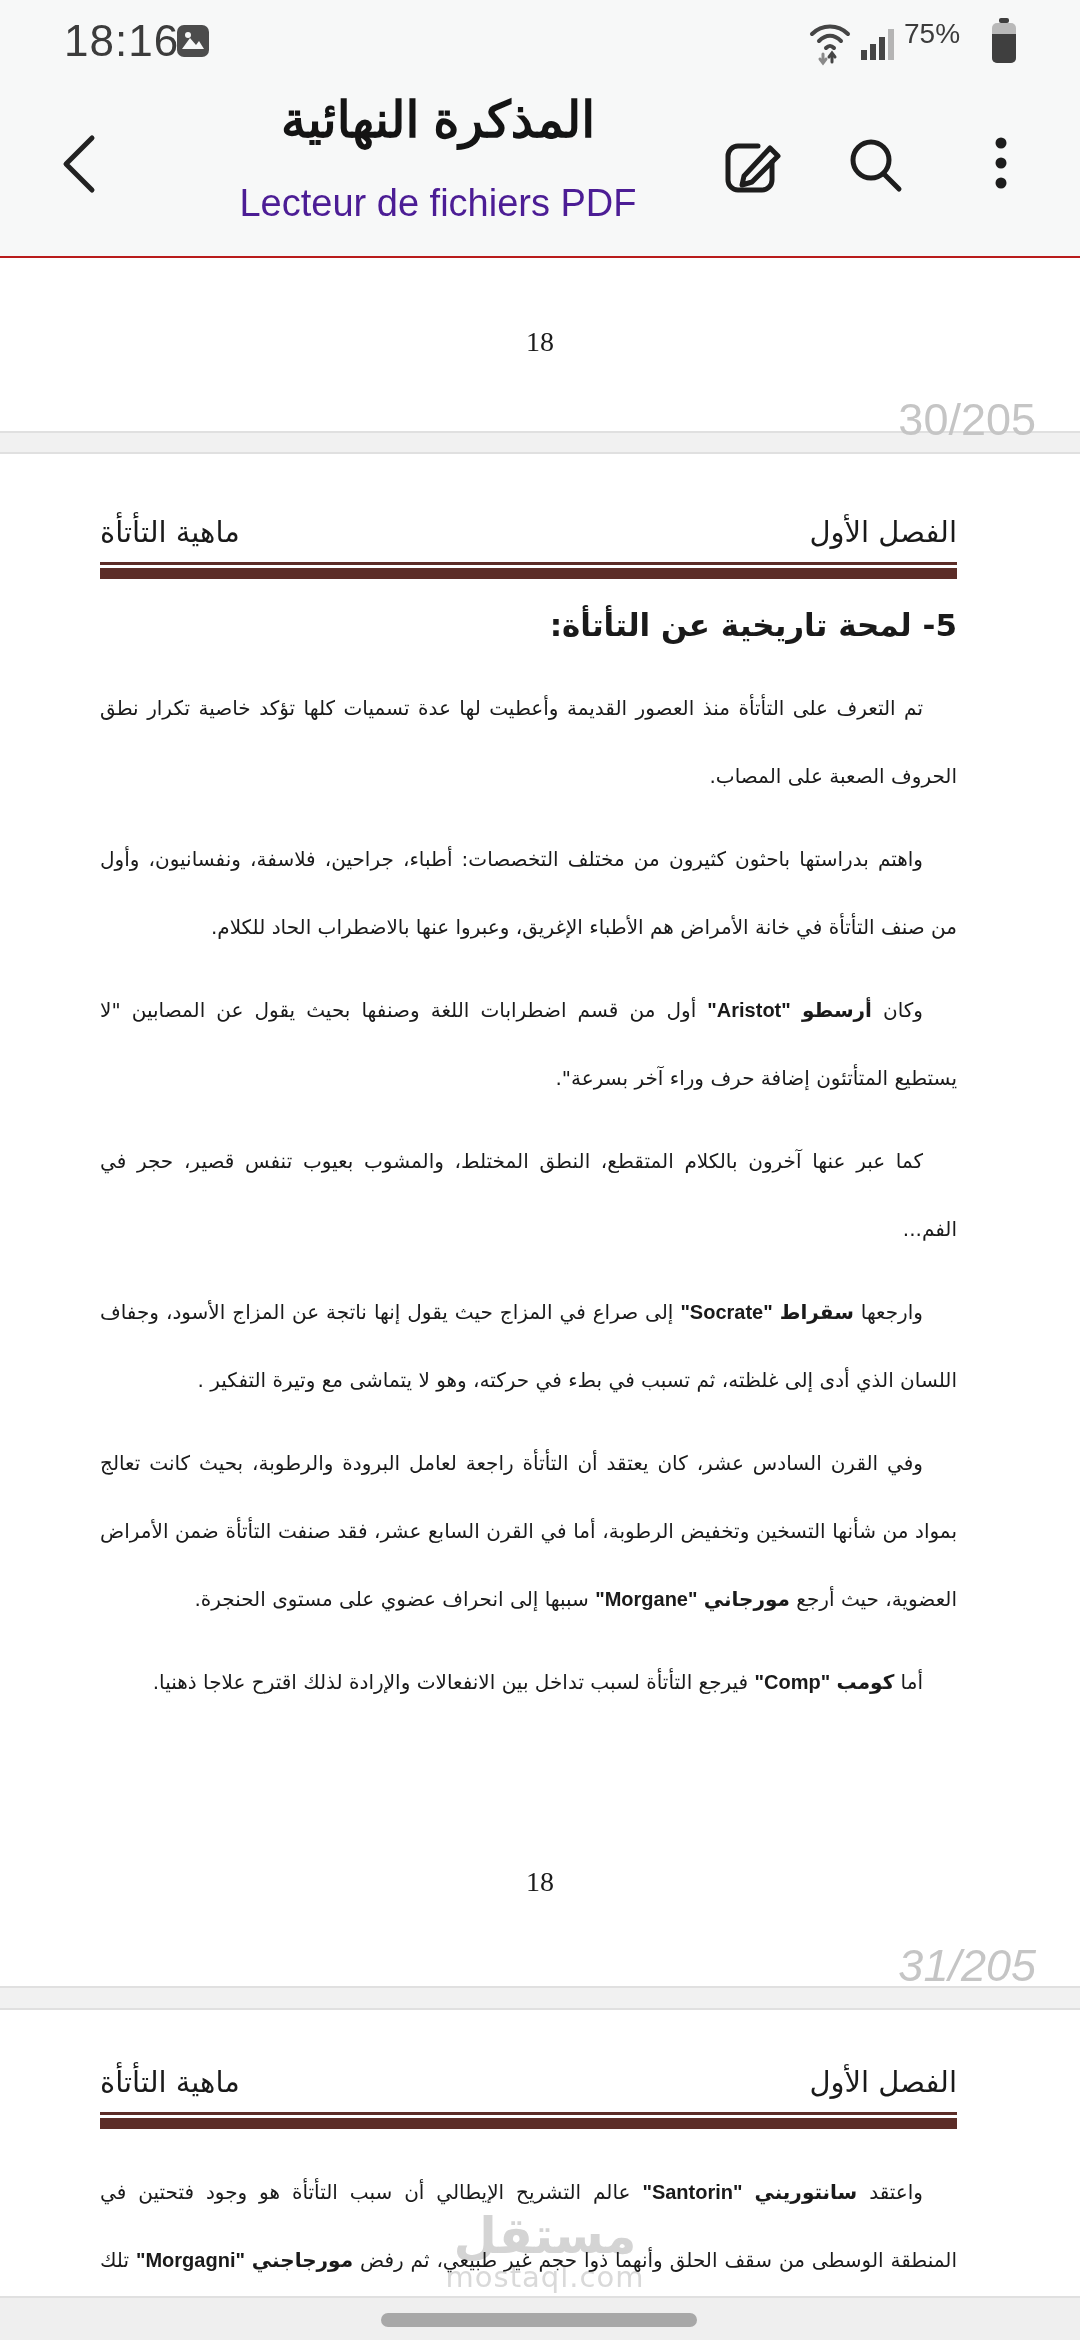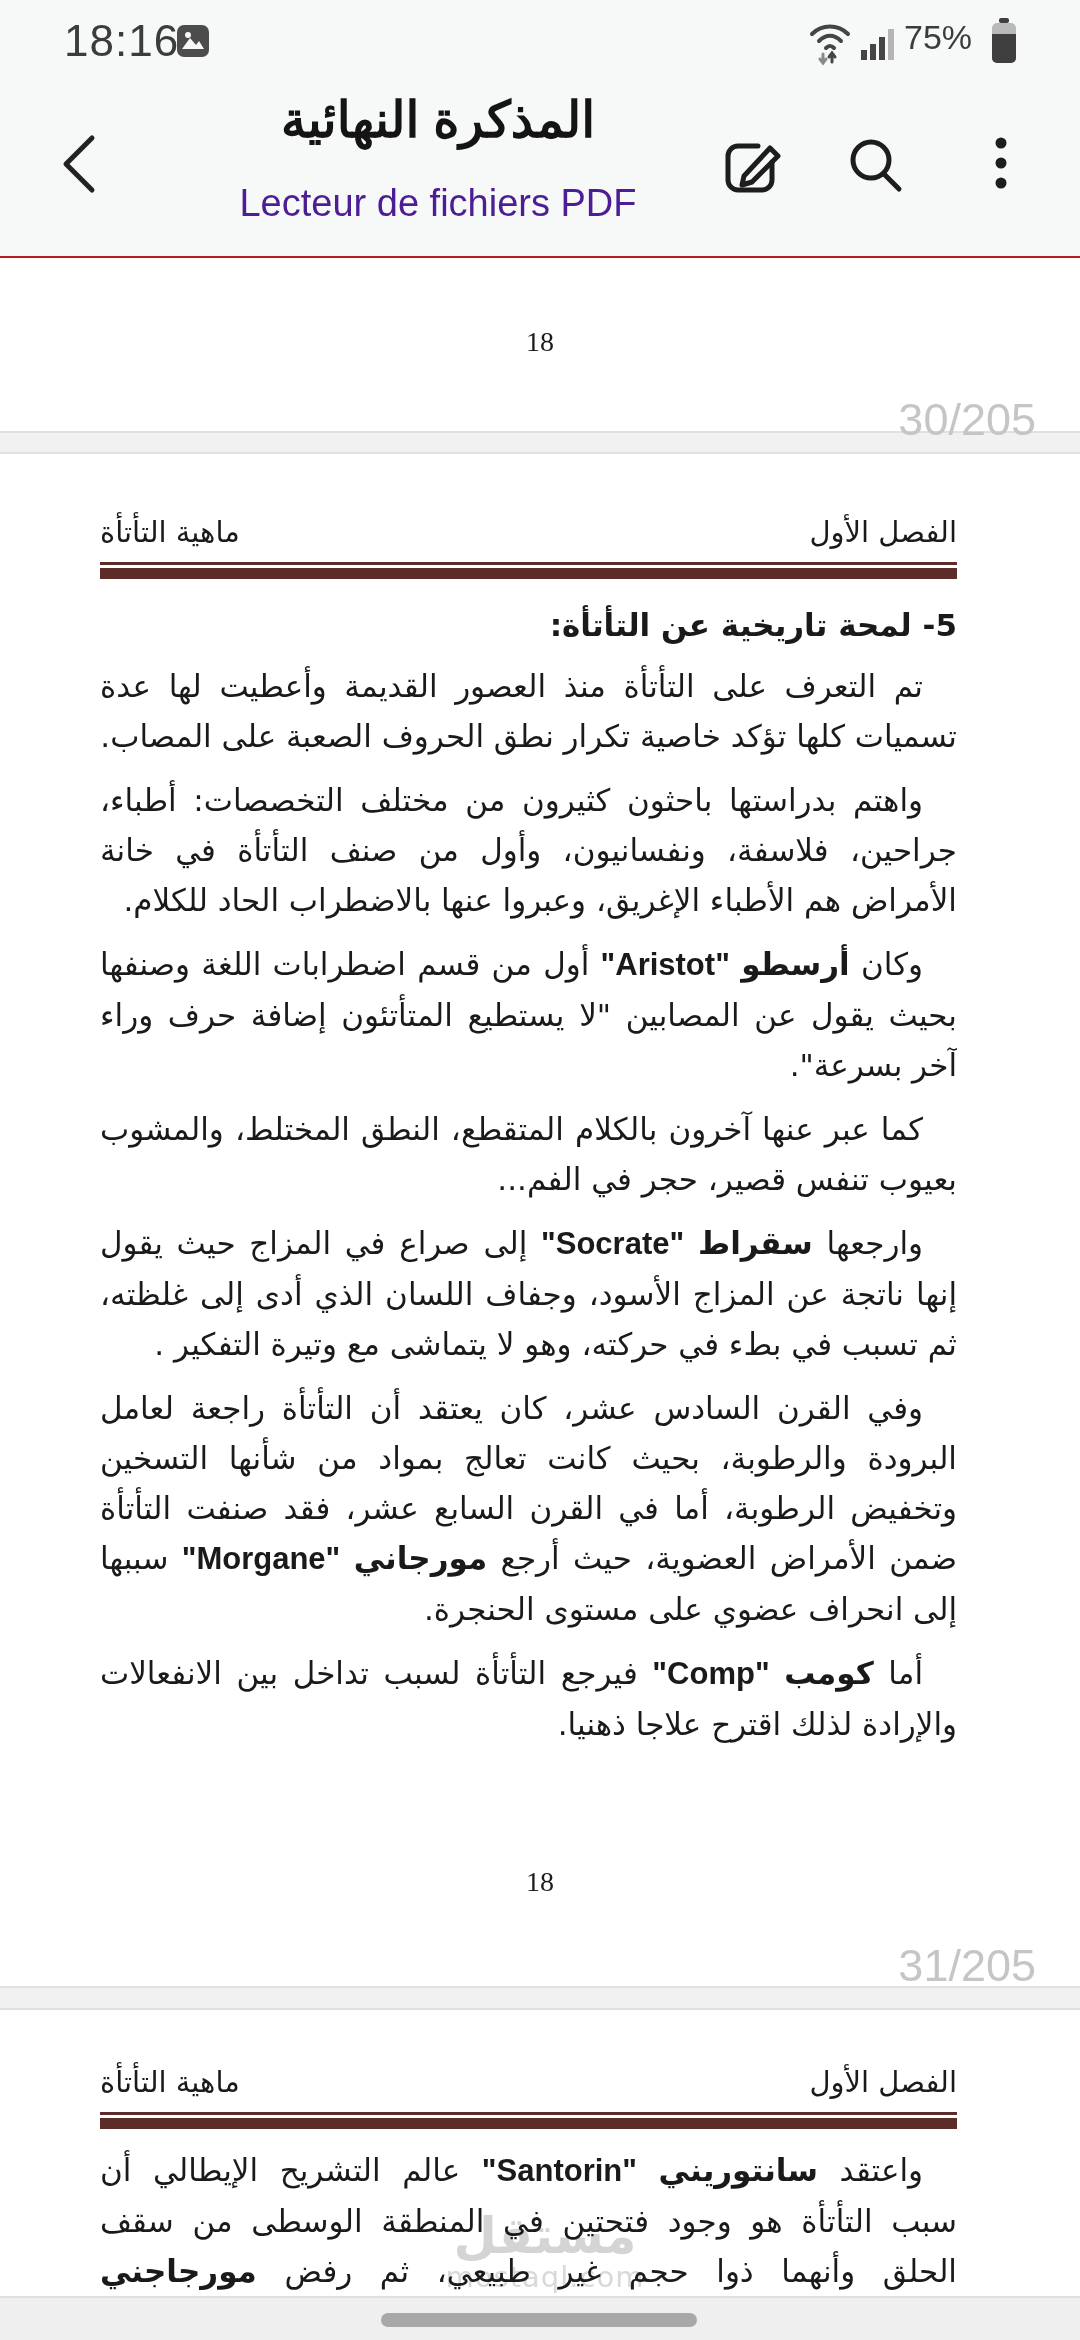--- a/index.html
+++ b/index.html
@@ -5,21 +5,21 @@
   html,body{margin:0;padding:0;background:#fff;}
   .screen{position:relative;width:1080px;height:2340px;overflow:hidden;background:#fff;
           font-family:"Liberation Sans",sans-serif;}
   
   .top-chrome{position:absolute;left:0;top:0;width:1080px;height:258px;background:#f7f8f8;
               border-bottom:2px solid #b91c1c;box-sizing:border-box;}
   .st-time{position:absolute;left:64px;top:16px;font-size:44px;font-weight:500;color:#3c3c3c;letter-spacing:1px;}
   .st-gallery{position:absolute;left:176px;top:24px;}
   .st-wifi{position:absolute;left:806px;top:18px;}
   .st-signal{position:absolute;left:860px;top:26px;}
-  .st-batt-label{position:absolute;left:904px;top:18px;font-size:34px;color:#3c3c3c;}
+  .st-batt-label{position:absolute;left:904px;top:18px;font-size:28px;color:#3c3c3c;}
   .st-battery{position:absolute;left:990px;top:18px;}
   .back-btn{position:absolute;left:50px;top:128px;width:56px;height:76px;display:flex;align-items:center;justify-content:center;cursor:pointer;}
   .hdr-title{position:absolute;left:168px;top:88px;width:540px;font-size:50px;line-height:64px;font-weight:bold;
              color:#141414;font-family:Liberation Sans, sans-serif;direction:rtl;text-align:center;}
   .hdr-sub{position:absolute;left:168px;top:182px;width:540px;font-size:38px;color:#4c1d95;text-align:center;}
   .hdr-ic{position:absolute;top:134px;cursor:pointer;}
   .ic-edit{left:718px;}
   .ic-search{left:845px;}
   .ic-menu{left:984px;}
   
@@ -32,30 +32,30 @@
   .sep1{top:431px;height:23px;}
   .sep2{top:1986px;height:24px;}
   .page-inner{padding:0 123px 0 100px;}
   .folio{position:absolute;left:0;width:1080px;text-align:center;font-family:"Liberation Serif",serif;
          font-size:28px;color:#1c1c1c;direction:ltr;}
   .folio-prev{top:68px;}
   .folio-cur{bottom:88px;}
   .page-indicator{position:absolute;right:44px;font-size:45px;color:#c5c5c5;direction:ltr;
                   font-family:"Liberation Sans",sans-serif;z-index:6;}
   .ind1{top:394px;margin-left:12px;}
-  .ind2{top:1940px;}
+  .ind2{top:1940px;font-style:italic;}
   .chap-row{display:flex;justify-content:space-between;padding-top:62px;font-size:29px;line-height:32px;}
   .page-next .chap-row{padding-top:56px;}
   .rule{margin-top:14px;}
   .rule .thin{height:3px;background:#5c2d28;}
   .rule .gap{height:3px;}
   .rule .thick{height:11px;background:#5c2d28;}
   .section-title{margin-top:26px;font-size:31px;font-weight:bold;line-height:40px;}
   .body-text{margin-top:14px;max-height:1190px;overflow:hidden;position:relative;z-index:1;}
-  .para{margin:2px 0 14px 0;font-size:31px;line-height:50px;text-align:justify;text-indent:34px;}
+  .para{margin:15px 0 14px 0;font-size:20px;line-height:68px;text-align:justify;text-indent:34px;}
   .para .b{font-weight:bold;}
   .para .lat{font-family:"Liberation Sans",sans-serif;}
   .watermark{position:absolute;left:435px;top:200px;width:220px;text-align:center;z-index:0;direction:ltr;}
   .wm-logo{font-size:50px;font-weight:bold;color:#d4d4d4;font-family:"DejaVu Sans",sans-serif;line-height:52px;}
   .wm-domain{font-size:29px;color:#d9d9d9;letter-spacing:1px;margin-top:-2px;}
   
   .navbar{position:absolute;left:0;top:2296px;width:1080px;height:44px;background:#efefef;
           border-top:2px solid #e0e0e0;box-sizing:border-box;z-index:8;}
   .pill{position:absolute;left:381px;top:15px;width:316px;height:14px;border-radius:7px;background:#a8a8a8;cursor:pointer;}
 </style>

